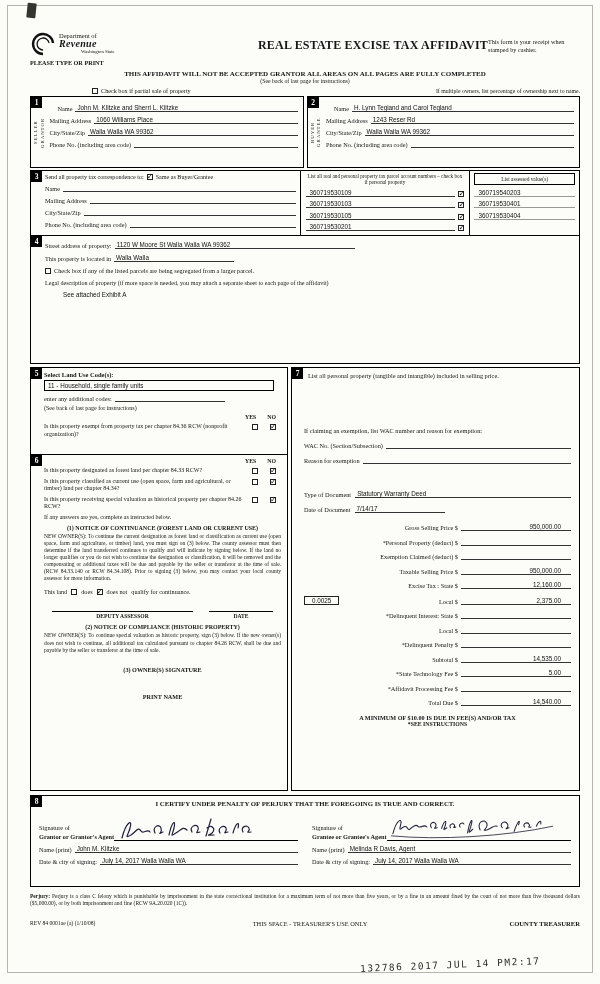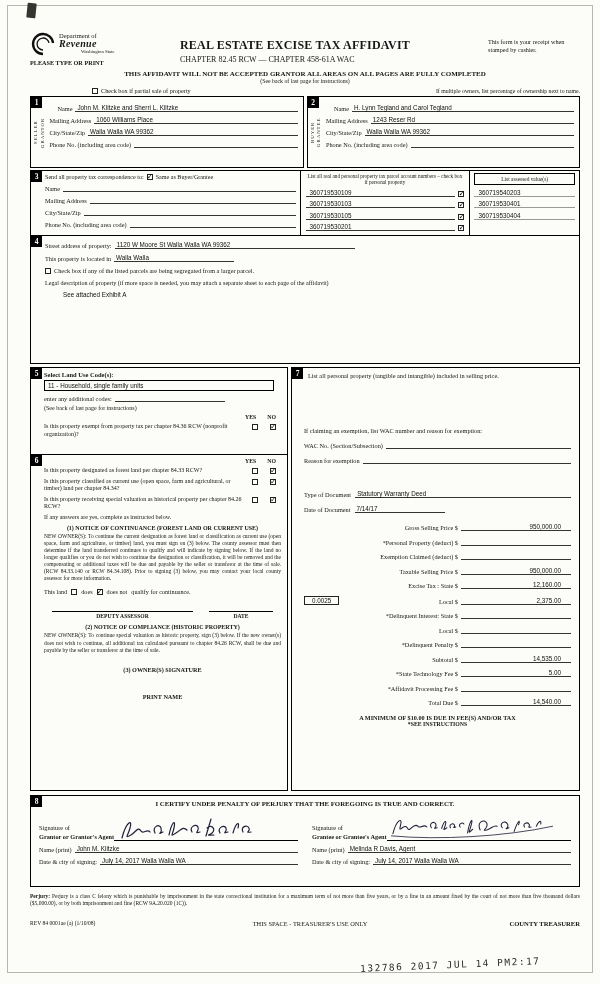--- a/index.html
+++ b/index.html
@@ -12,21 +12,21 @@
   .form { position:absolute; left:30px; top:30px; width:550px; }
 
   
   .header { display:flex; align-items:flex-start; }
   .logo { width:150px; }
   .logo-row { display:flex; align-items:center; gap:3px; }
   .logo-text .dept { font-size:6.5px; }
   .logo-text .rev  { font-size:10px; font-weight:bold; font-style:italic; letter-spacing:0.3px; line-height:1; }
   .logo-text .state{ font-size:4.8px; margin-left:22px; }
   .please-type { font-size:6.2px; font-weight:bold; margin-top:3px; }
-  .title-block { flex:1; text-align:left; padding-top:8px; }
+  .title-block { flex:1; text-align:right; padding-top:8px; }
   .title { font-size:12px; font-weight:bold; letter-spacing:0.2px; }
   .chapter { font-size:8px; margin-top:2px; }
   .receipt-note { width:92px; font-size:6.2px; text-align:left; padding-top:8px; line-height:1.3; }
 
   .banner { text-align:center; font-weight:bold; font-size:7px; margin-top:4px; }
   .banner-sub { text-align:center; font-size:5.8px; }
   .checkrow { display:flex; align-items:center; font-size:6.2px; margin:3px 0 2px 0; }
   .checkrow .left { display:flex; align-items:center; gap:3px; margin-left:62px; }
   .checkrow .right { margin-left:auto; font-size:5.8px; }
 
@@ -141,21 +141,20 @@
           <div class="logo-text">
             <div class="dept">Department of</div>
             <div class="rev">Revenue</div>
             <div class="state">Washington State</div>
           </div>
         </div>
         <div class="please-type">PLEASE TYPE OR PRINT</div>
       </div>
       <div class="title-block">
         <div class="title">REAL ESTATE EXCISE TAX AFFIDAVIT</div>
-        <div class="chapter">CHAPTER 82.45 RCW — CHAPTER 458-61A WAC</div>
       </div>
       <div class="receipt-note">This form is your receipt when stamped by cashier.</div>
     </div>
 
     <div class="banner">THIS AFFIDAVIT WILL NOT BE ACCEPTED GRANTOR ALL AREAS ON ALL PAGES ARE FULLY COMPLETED</div>
     <div class="banner-sub">(See back of last page for instructions)</div>
 
     <div class="checkrow">
       <div class="left">
         <span class="cb"></span>

